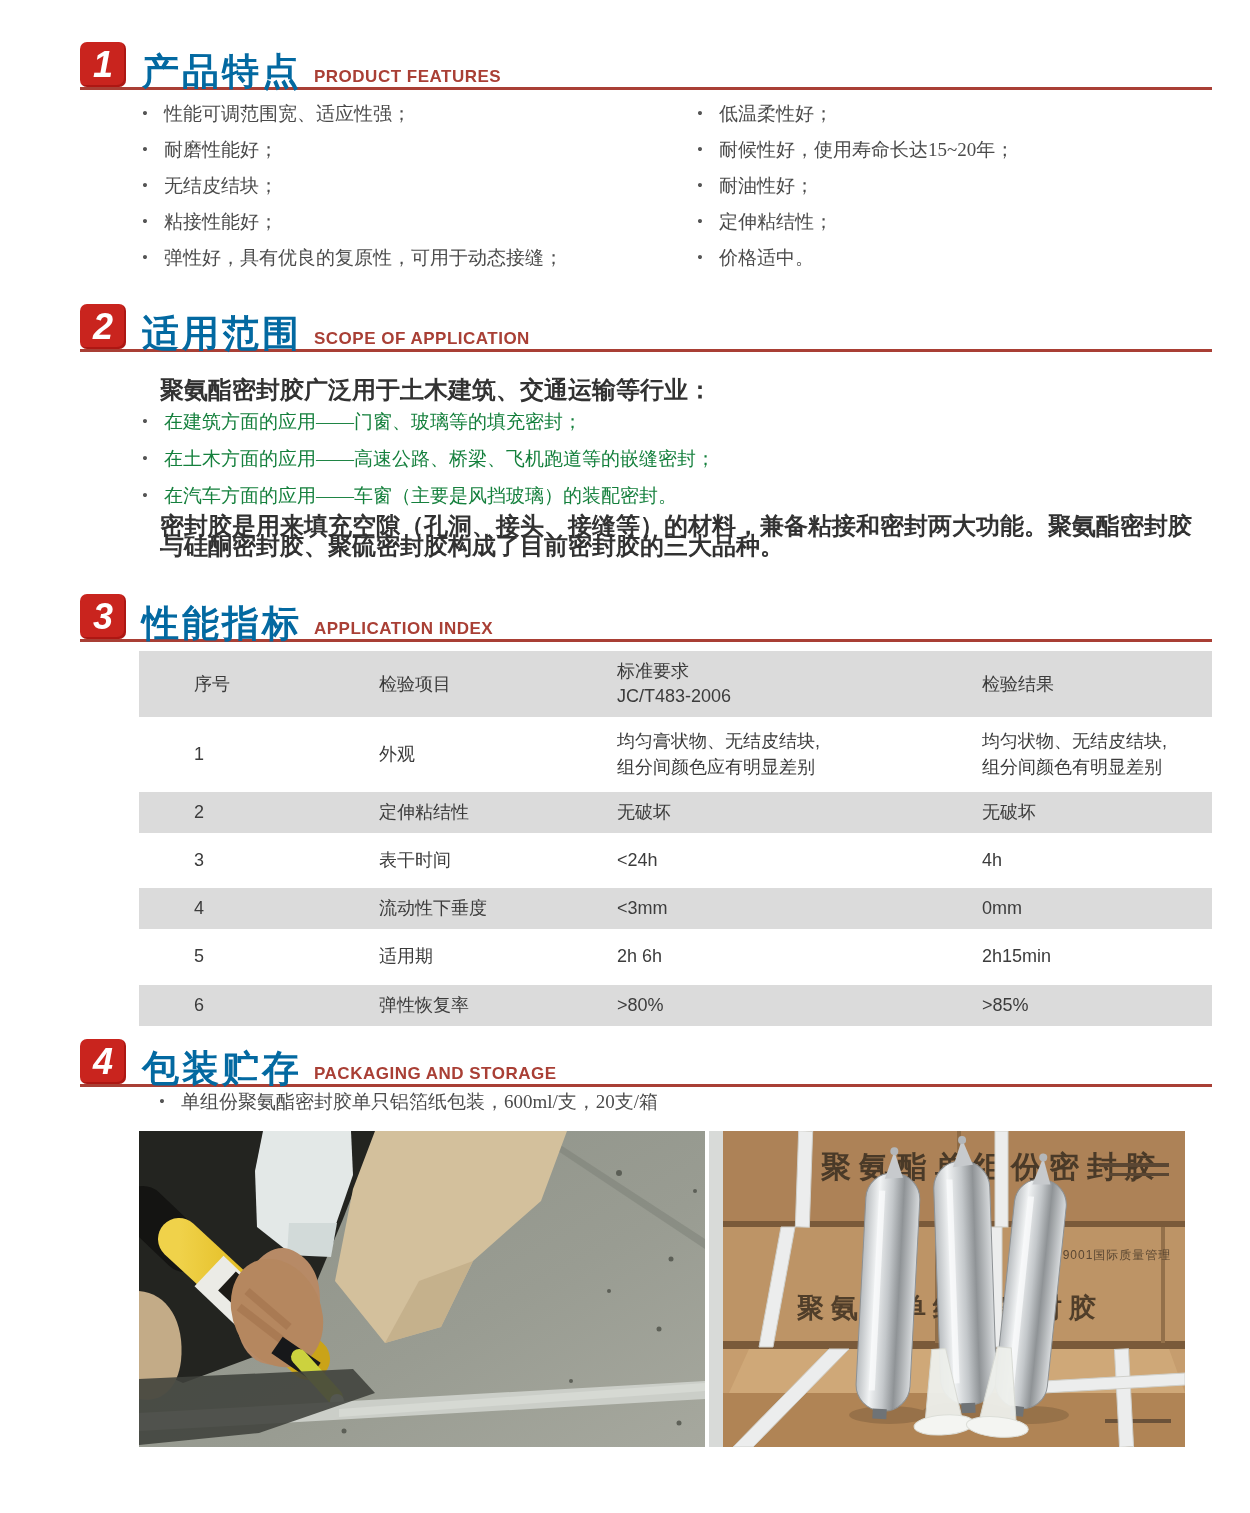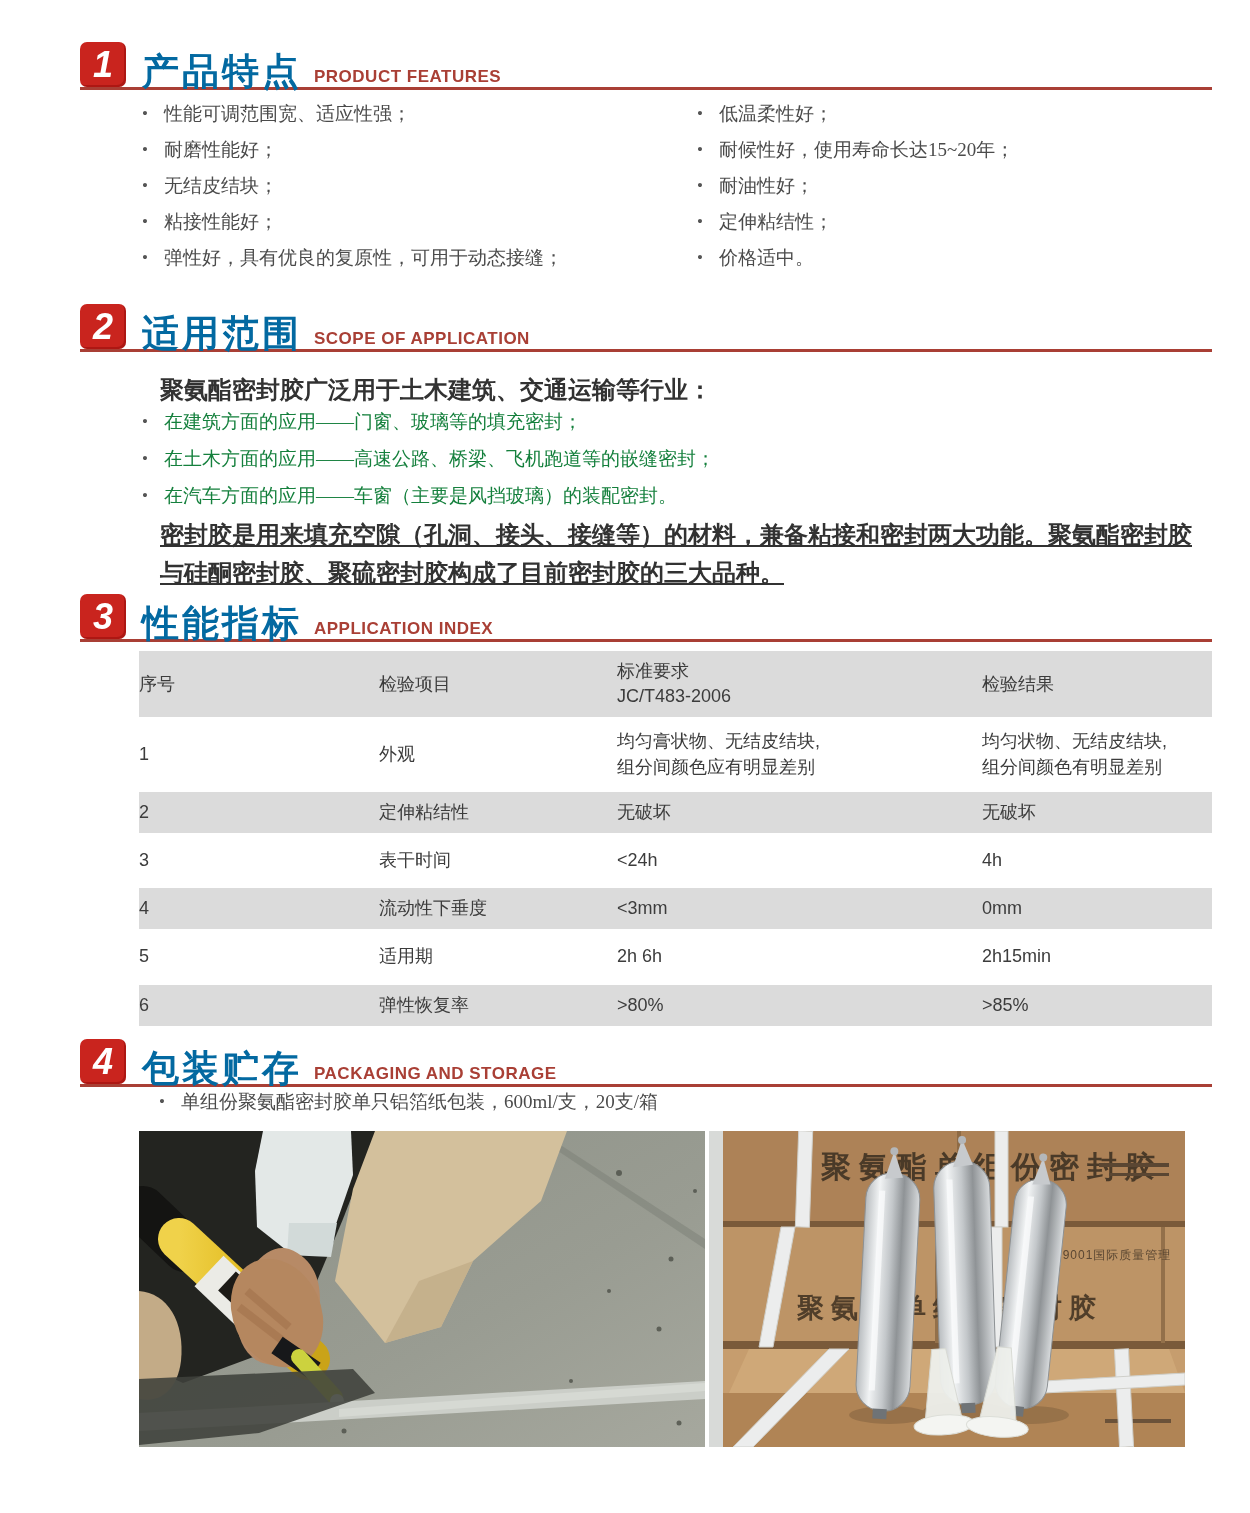--- a/index.html
+++ b/index.html
@@ -33,30 +33,30 @@
     margin:16px 0 2px 12px; letter-spacing:.5px; line-height:1;
   }
 
   
   .blist { list-style:none; font-size:19px; color:#4b4b4b;font-family:Liberation Serif, serif; }
   .blist li { position:relative; padding-left:24px; line-height:36px; }
   .blist li::before { content:"•"; position:absolute; left:2px; top:0; color:#555; font-size:17px; }
   .blist.sp37 li { line-height:37px; color:#15803d; }
 
   .bold-text { font-weight:bold; color:#323232; font-size:24px; }
-  .note { line-height:38px;text-decoration:underline; }
+  .note { line-height:20px; }
 
   
   table.perf { border-collapse:collapse; table-layout:fixed; width:1073px; }
   table.perf th, table.perf td {
     text-align:left; font-weight:normal; vertical-align:middle;
     font-size:18px; color:#3c3c3c; white-space:pre-line; line-height:1.4;
     padding:8px 6px 8px 0;
   }
-  table.perf th:first-child, table.perf td:first-child { }
+  table.perf th:first-child, table.perf td:first-child { padding-left:55px; }
   tr.gray { background:#dbdbdb; }
   tr.rowpad td { padding-top:15px; padding-bottom:15px; }
   tr.rowpad2 td { padding-top:12px; padding-bottom:12px; }
 
   
   .photo { position:absolute; top:1131px; height:316px; overflow:hidden; }
   .photo svg { display:block; }
 </style>
 </head>
 <body>

